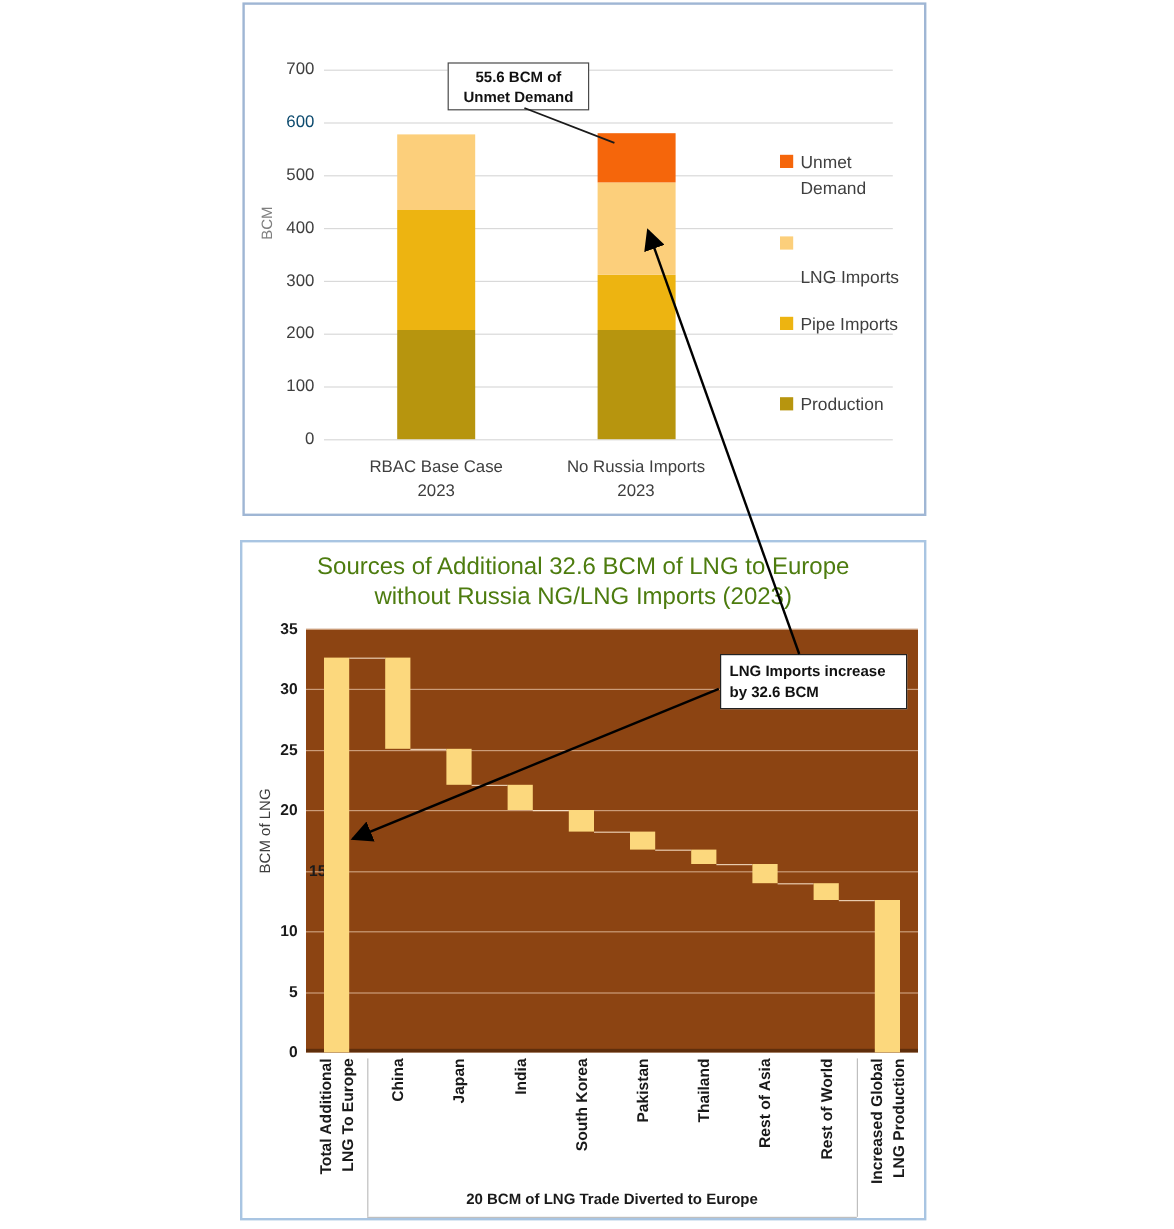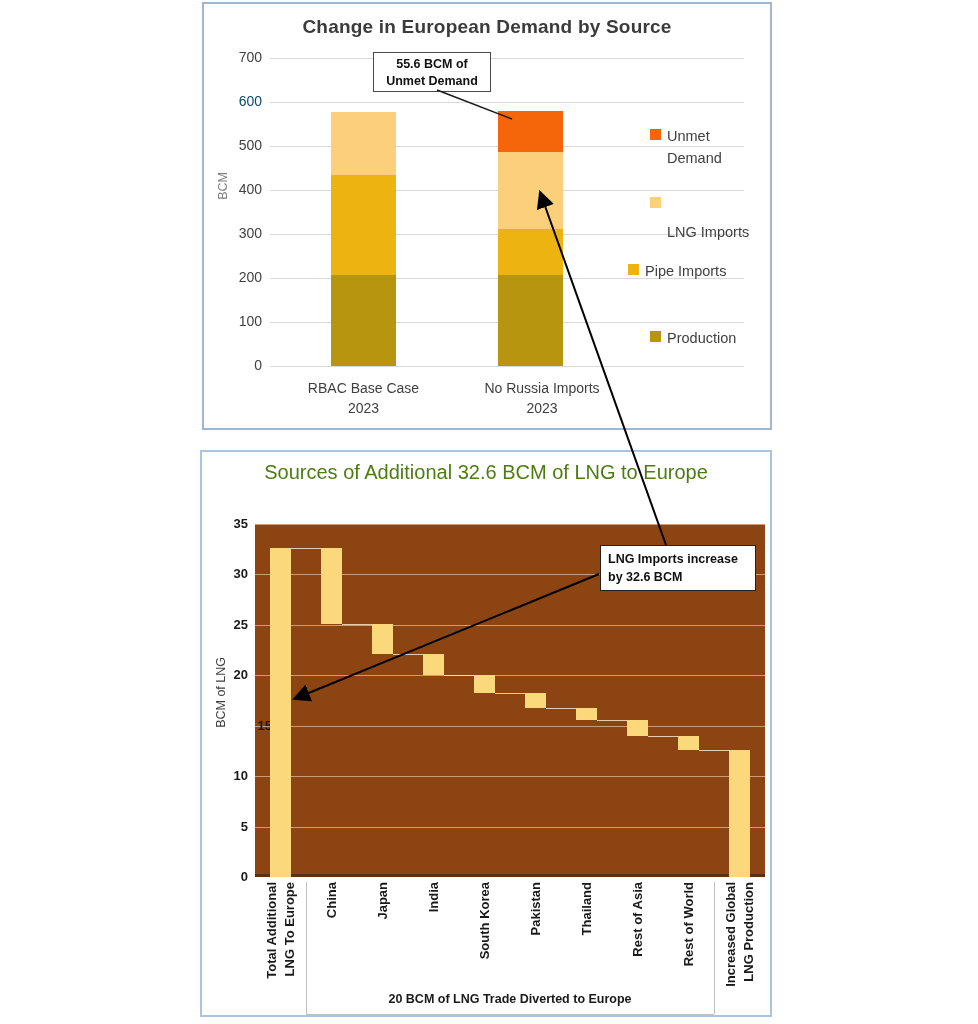--- a/index.html
+++ b/index.html
@@ -28,21 +28,20 @@
             gap:3px;align-items:flex-start;}
   .rot-line{writing-mode:vertical-rl;transform:rotate(180deg);font-size:13px;
             font-weight:600;color:#1a1a1a;white-space:nowrap;}
 </style>
 </head>
 <body>
 
 <div id="canvas">
 
   <div id="top-chart" class="chart-box">
-    <div id="top-title" class="chart-title">Change in European Demand by Source</div>
     <span class="vlabel abs" style="left:12px;top:168px;font-size:12.5px;color:#7F7F7F;">BCM</span>
     <div id="top-plot" class="abs" style="left:0;top:0;width:100%;height:100%;">
         <div style="position: absolute; left: 66px; top: 362px; width: 474px; height: 1px; background: rgb(217, 217, 217);"></div>
         <div style="position: absolute; left: 0px; top: 353px; width: 58px; text-align: right; font-size: 14px; color: rgb(63, 63, 63);">0</div>
         <div style="position: absolute; left: 66px; top: 318px; width: 474px; height: 1px; background: rgb(217, 217, 217);"></div>
         <div style="position: absolute; left: 0px; top: 309px; width: 58px; text-align: right; font-size: 14px; color: rgb(63, 63, 63);">100</div>
         <div style="position: absolute; left: 66px; top: 274px; width: 474px; height: 1px; background: rgb(217, 217, 217);"></div>
         <div style="position: absolute; left: 0px; top: 265px; width: 58px; text-align: right; font-size: 14px; color: rgb(63, 63, 63);">200</div>
         <div style="position: absolute; left: 66px; top: 230px; width: 474px; height: 1px; background: rgb(217, 217, 217);"></div>
         <div style="position: absolute; left: 0px; top: 221px; width: 58px; text-align: right; font-size: 14px; color: rgb(63, 63, 63);">300</div>
@@ -58,52 +57,53 @@
         <div style="position: absolute; left: 127px; top: 170.6px; width: 65px; height: 100.32px; background: rgb(237, 180, 17);"></div>
         <div style="position: absolute; left: 127px; top: 107.68px; width: 65px; height: 62.92px; background: rgb(252, 207, 123);"></div>
         <div class="cat-label-top" style="position: absolute; left: 79.5px; top: 374px; width: 160px;">
           <div style="position: static;">RBAC Base Case</div>
           <div style="position: static;">2023</div>
         </div>
         <div style="position: absolute; left: 293.5px; top: 270.92px; width: 65px; height: 91.08px; background: rgb(183, 149, 14);"></div>
         <div style="position: absolute; left: 293.5px; top: 224.72px; width: 65px; height: 46.2px; background: rgb(237, 180, 17);"></div>
         <div style="position: absolute; left: 293.5px; top: 147.72px; width: 65px; height: 77px; background: rgb(252, 207, 123);"></div>
         <div style="position: absolute; left: 293.5px; top: 107.108px; width: 65px; height: 40.612px; background: rgb(245, 102, 11);"></div>
-        <div class="cat-label-top" style="position: absolute; left: 258px; top: 374px; width: 160px;">
+        <div class="cat-label-top" style="position: absolute; left: 246px; top: 374px; width: 160px;">
           <div style="position: static;">No Russia Imports</div>
           <div style="position: static;">2023</div>
         </div>
       </div>
     <div id="top-legend" class="abs" style="left:0;top:0;width:100%;height:100%;">
         <div class="legend-row" style="position: absolute; left: 446px; top: 121px;">
           <div class="legend-swatch" style="position: static; background: rgb(245, 102, 11);"></div>
           <div class="legend-text" style="position: static;">Unmet Demand</div>
         </div>
         <div class="legend-row" style="position: absolute; left: 446px; top: 189px;">
           <div class="legend-swatch" style="position: static; background: rgb(252, 207, 123);"></div>
           <div class="legend-text" style="position: static; margin-top: 28px;">LNG Imports</div>
         </div>
-        <div class="legend-row" style="position: absolute; left: 424px; top: 256px;">
+        <div class="legend-row" style="position: absolute; left: 446px; top: 256px;">
           <div class="legend-swatch" style="position: static; background: rgb(237, 180, 17);"></div>
           <div class="legend-text" style="position: static;">Pipe Imports</div>
         </div>
         <div class="legend-row" style="position: absolute; left: 446px; top: 323px;">
           <div class="legend-swatch" style="position: static; background: rgb(183, 149, 14);"></div>
           <div class="legend-text" style="position: static;">Production</div>
         </div>
       </div>
     <div id="top-ann" class="ann-box">
       <div>55.6 BCM of</div>
       <div>Unmet Demand</div>
     </div>
   </div>
 
   <div id="bottom-chart" class="chart-box">
     <div id="bottom-title" class="chart-title">
       <div>Sources of Additional 32.6 BCM of LNG to Europe</div>
+      <div>without Russia NG/LNG Imports (2023)</div>
     </div>
     <span class="vlabel abs" style="left:12px;top:205px;font-size:12.5px;color:#3F3F3F;">BCM of LNG</span>
     <div id="bottom-plot" class="abs" style="left:0;top:0;width:100%;height:100%;">
         <div style="position: absolute; left: 53px; top: 72px; width: 510px; height: 353px; background: rgb(140, 68, 18); border-bottom: 3px solid rgb(95, 46, 11); box-sizing: border-box;"></div>
         <div style="position: absolute; left: 0px; top: 417px; width: 46px; text-align: right; font-size: 13px; font-weight: 700; color: rgb(26, 26, 26);">0</div>
         <div style="position: absolute; left: 53px; top: 374.571px; width: 510px; height: 1px; background: rgba(255, 230, 205, 0.55);"></div>
         <div style="position: absolute; left: 0px; top: 366.571px; width: 46px; text-align: right; font-size: 13px; font-weight: 700; color: rgb(26, 26, 26);">5</div>
         <div style="position: absolute; left: 53px; top: 324.143px; width: 510px; height: 1px; background: rgba(255, 230, 205, 0.55);"></div>
         <div style="position: absolute; left: 0px; top: 316.143px; width: 46px; text-align: right; font-size: 13px; font-weight: 700; color: rgb(26, 26, 26);">10</div>
         <div style="position: absolute; left: 53px; top: 273.714px; width: 510px; height: 1px; background: rgba(255, 230, 205, 0.55);"></div>

